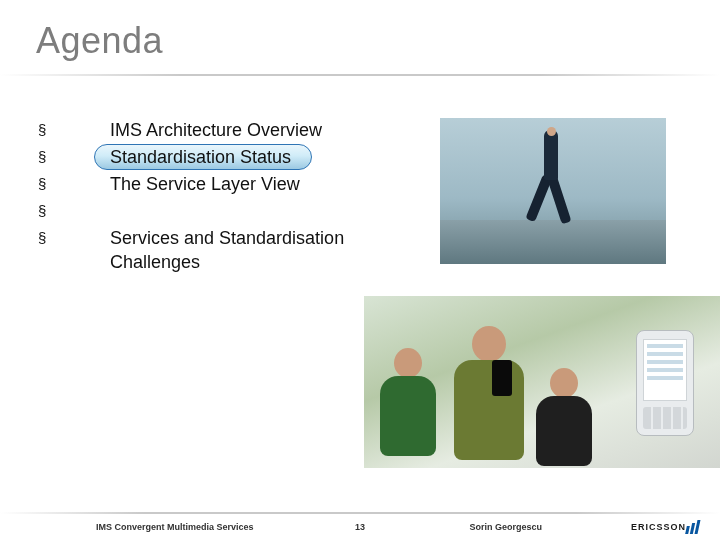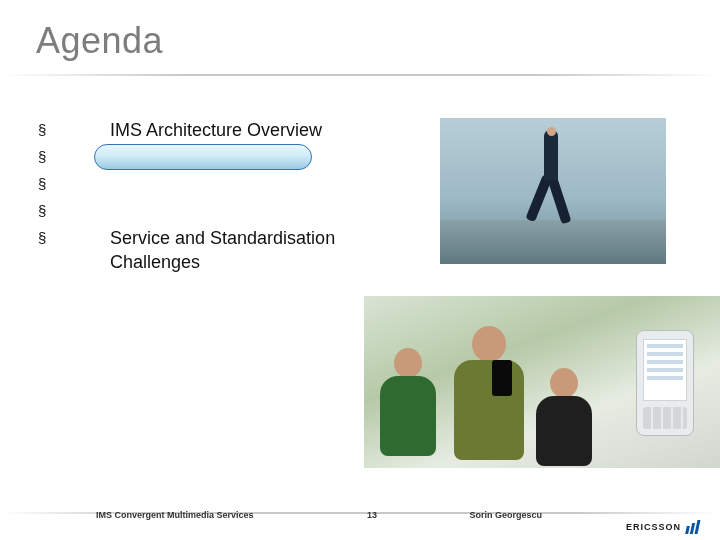--- a/index.html
+++ b/index.html
@@ -183,36 +183,35 @@
     left: 0;
     right: 0;
     bottom: 26px;
     height: 2px;
     background: linear-gradient(to right, rgba(0,0,0,0), #c9c9c9 20%, #c9c9c9 80%, rgba(0,0,0,0));
   }
   .footer {
     position: absolute;
     left: 0;
     right: 0;
-    bottom: 16px;
+    bottom: 4px;
     height: 14px;
     font-size: 9px;
     color: #333;
     font-weight: 700;
   }
   .footer-left { position: absolute; left: 96px; }
-  .footer-center { position: absolute; left: 50%; transform: translateX(-50%); margin-left: 12px; }
+  .footer-center { position: absolute; left: 50%; transform: translateX(-50%); }
   .footer-right { position: absolute; right: 178px; margin-left: 20px; }
   .brand {
     position: absolute;
     right: 20px;
     bottom: 6px;
     display: flex;
     align-items: center;
-    gap: 5px;
   }
   .brand-text {
     font-size: 9px;
     font-weight: 700;
     letter-spacing: 1px;
     color: #1a1a1a;
   }
   .brand-bars {
     width: 14px;
     height: 14px;
@@ -236,30 +235,32 @@
 <div class="title-underline"></div>
 
 <div class="content">
   <div class="bullet-row">
     <div class="bullet-mark">§</div>
     <div class="bullet-text">IMS Architecture Overview</div>
   </div>
   <div class="bullet-row" style="position:relative;">
     <div class="highlight-pill"></div>
     <div class="bullet-mark">§</div>
+    <div class="bullet-text">Standardisation Status</div>
   </div>
   <div class="bullet-row">
     <div class="bullet-mark">§</div>
+    <div class="bullet-text">The Service Layer View</div>
   </div>
   <div class="bullet-row">
     <div class="bullet-mark">§</div>
   </div>
   <div class="bullet-row">
     <div class="bullet-mark">§</div>
-    <div class="bullet-text">Service and Standardisation Challenges</div>
+    <div class="bullet-text">Services and Standardisation Challenges</div>
   </div>
 </div>
 
 <div class="hero-img" aria-label="Man stepping across gap">
   <div class="hero-ground"></div>
   <div class="hero-person">
     <div class="hero-leg1"></div>
     <div class="hero-leg2"></div>
     <div class="hero-body"></div>
     <div class="hero-head"></div>

